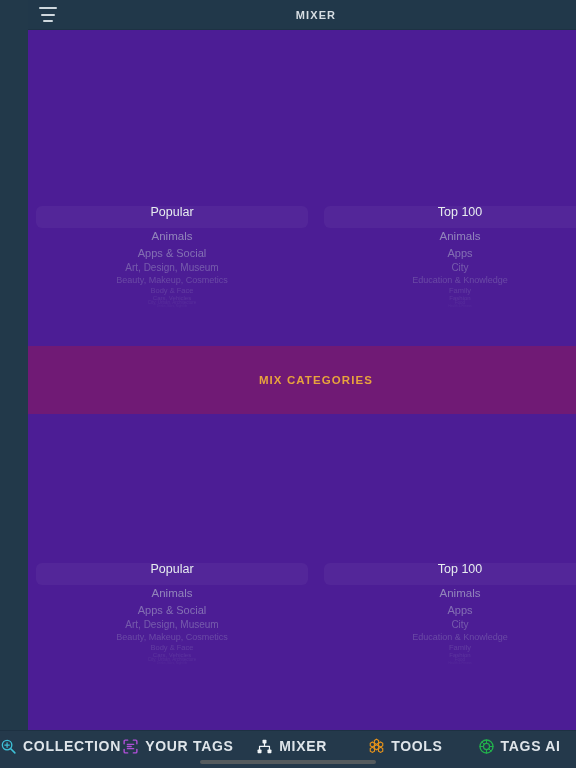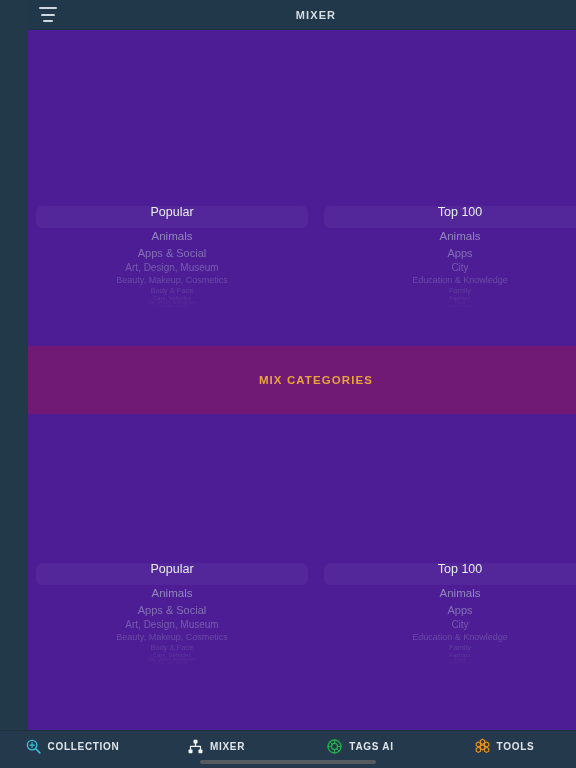--- a/index.html
+++ b/index.html
@@ -167,21 +167,21 @@
   }
   .tab-icon {
     width: 17px;
     height: 17px;
     display: flex;
     align-items: center;
     justify-content: center;
     flex: 0 0 17px;
   }
   .tab-label {
-    font-size: 10px;
+    font-size: 14px;
     letter-spacing: 0.7px;
     color: #dfe5ea;
     font-weight: 600;
     white-space: nowrap;
   }
   .home-indicator {
     position: absolute;
     bottom: 4px;
     left: 50%;
     transform: translateX(-50%);
@@ -284,57 +284,71 @@
         <svg width="17" height="17" viewBox="0 0 24 24" fill="none">
           <circle cx="10" cy="10" r="6.7" stroke="#3ec1d8" stroke-width="1.9"></circle>
           <line x1="14.8" y1="14.8" x2="21" y2="21" stroke="#3ec1d8" stroke-width="2.2" stroke-linecap="round"></line>
           <line x1="10" y1="6.8" x2="10" y2="13.2" stroke="#3ec1d8" stroke-width="1.7" stroke-linecap="round"></line>
           <line x1="6.8" y1="10" x2="13.2" y2="10" stroke="#3ec1d8" stroke-width="1.7" stroke-linecap="round"></line>
         </svg>
       </span>
       <span class="tab-label">COLLECTION</span>
     </div>
 
+    <div class="tab">
+      <span class="tab-icon">
+        <svg width="17" height="17" viewBox="0 0 24 24" fill="none">
+          <path d="M3 8V4.6A1.6 1.6 0 0 1 4.6 3H8" stroke="#b04fd8" stroke-width="2" stroke-linecap="round"></path>
+          <path d="M16 3h3.4A1.6 1.6 0 0 1 21 4.6V8" stroke="#b04fd8" stroke-width="2" stroke-linecap="round"></path>
+          <path d="M21 16v3.4a1.6 1.6 0 0 1-1.6 1.6H16" stroke="#b04fd8" stroke-width="2" stroke-linecap="round"></path>
+          <path d="M8 21H4.6A1.6 1.6 0 0 1 3 19.4V16" stroke="#b04fd8" stroke-width="2" stroke-linecap="round"></path>
+          <line x1="7.5" y1="9" x2="16.5" y2="9" stroke="#b04fd8" stroke-width="1.8" stroke-linecap="round"></line>
+          <line x1="7.5" y1="12" x2="13" y2="12" stroke="#b04fd8" stroke-width="1.8" stroke-linecap="round"></line>
+          <line x1="7.5" y1="15" x2="16.5" y2="15" stroke="#b04fd8" stroke-width="1.8" stroke-linecap="round"></line>
+        </svg>
+      </span>
+      <span class="tab-label">YOUR TAGS</span>
+    </div>
 
     <div class="tab">
       <span class="tab-icon">
         <svg width="17" height="17" viewBox="0 0 24 24" fill="none">
           <rect x="9.2" y="2.4" width="5.6" height="5.2" rx="1" fill="#f0f4f6"></rect>
           <rect x="2.2" y="16.2" width="5.6" height="5.2" rx="1" fill="#f0f4f6"></rect>
           <rect x="16.2" y="16.2" width="5.6" height="5.2" rx="1" fill="#f0f4f6"></rect>
           <path d="M12 7.6v4.2M5 16.2v-4.4h14v4.4" stroke="#f0f4f6" stroke-width="1.7" stroke-linecap="round" stroke-linejoin="round"></path>
         </svg>
       </span>
       <span class="tab-label">MIXER</span>
-    </div>
-
-    <div class="tab">
-      <span class="tab-icon">
-        <svg width="17" height="17" viewBox="0 0 24 24" fill="none">
-          <circle cx="12" cy="12" r="9.2" stroke="#22b14c" stroke-width="1.9"></circle>
-          <circle cx="12" cy="12" r="4.3" stroke="#22b14c" stroke-width="1.7"></circle>
-          <path d="M12 2.8v4.9M12 16.3v4.9M2.8 12h4.9M16.3 12h4.9" stroke="#22b14c" stroke-width="1.5" stroke-linecap="round"></path>
-          <path d="M5.6 5.6l3.4 3.4M15 15l3.4 3.4" stroke="#22b14c" stroke-width="1.4" stroke-linecap="round"></path>
-        </svg>
-      </span>
-      <span class="tab-label">TAGS AI</span>
     </div>
 
     <div class="tab">
       <span class="tab-icon">
         <svg width="17" height="17" viewBox="0 0 24 24" fill="none">
           <g stroke="#e8941a" stroke-width="1.6" fill="none">
             <path d="M12 1.8l3 1.8v3.6l-3 1.8-3-1.8V3.6z"></path>
             <path d="M6.2 5.6l3 1.8v3.6l-3 1.8-3-1.8V7.4z"></path>
             <path d="M17.8 5.6l3 1.8v3.6l-3 1.8-3-1.8V7.4z"></path>
             <path d="M12 9.4l3 1.8v3.6l-3 1.8-3-1.8v-3.6z"></path>
             <path d="M6.2 13.2l3 1.8v3.6l-3 1.8-3-1.8V15z"></path>
             <path d="M17.8 13.2l3 1.8v3.6l-3 1.8-3-1.8V15z"></path>
           </g>
         </svg>
       </span>
       <span class="tab-label">TOOLS</span>
     </div>
 
+    <div class="tab">
+      <span class="tab-icon">
+        <svg width="17" height="17" viewBox="0 0 24 24" fill="none">
+          <circle cx="12" cy="12" r="9.2" stroke="#22b14c" stroke-width="1.9"></circle>
+          <circle cx="12" cy="12" r="4.3" stroke="#22b14c" stroke-width="1.7"></circle>
+          <path d="M12 2.8v4.9M12 16.3v4.9M2.8 12h4.9M16.3 12h4.9" stroke="#22b14c" stroke-width="1.5" stroke-linecap="round"></path>
+          <path d="M5.6 5.6l3.4 3.4M15 15l3.4 3.4" stroke="#22b14c" stroke-width="1.4" stroke-linecap="round"></path>
+        </svg>
+      </span>
+      <span class="tab-label">TAGS AI</span>
+    </div>
+
     <div class="home-indicator"></div>
   </div>
 
 </div>
 
 </body></html>

